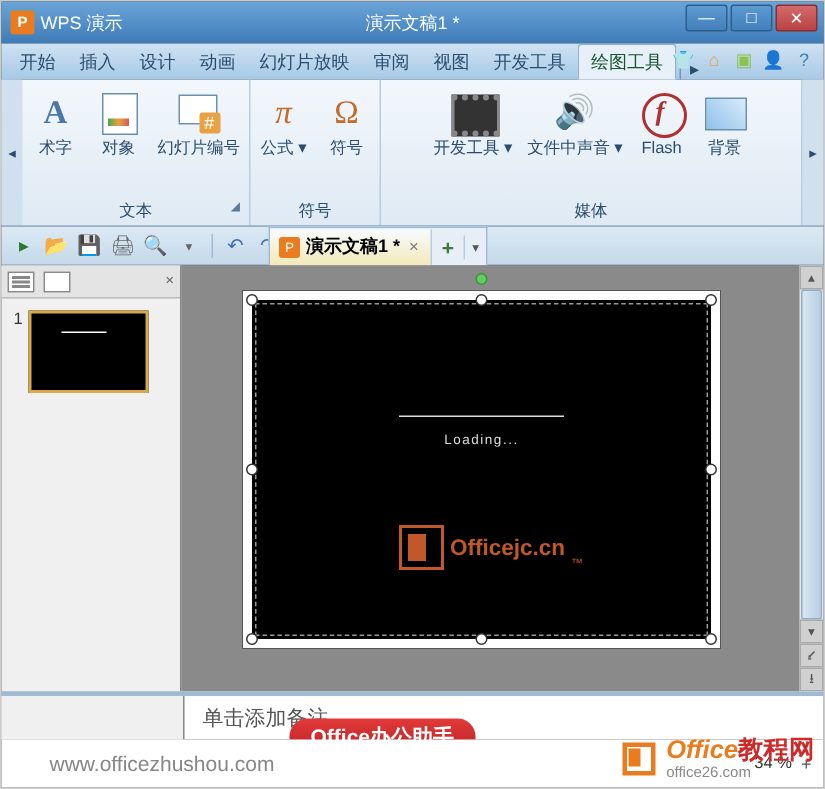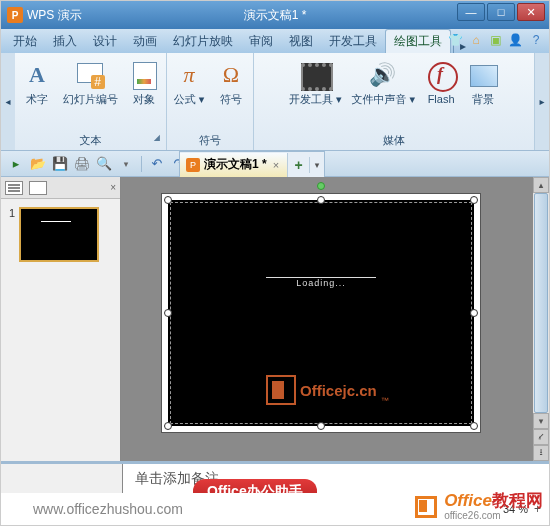--- a/index.html
+++ b/index.html
@@ -78,22 +78,22 @@
 
 .canvas { flex: 1; background: #8a8a8a; position: relative; }
 .slidebox { position: absolute; left: 40px; top: 16px; width: 320px; height: 240px; background: #fff; border: 1px solid #555; }
 .slidecontent { position: absolute; inset: 6px; background: #000; }
 .sel { position: absolute; inset: 2px; border: 1px dashed #999; }
 .handle { position: absolute; width: 8px; height: 8px; background: #fff; border: 1px solid #333; border-radius: 50%; }
 .h-tl { left: -4px; top: -4px; } .h-tm { left: 50%; top: -4px; margin-left: -4px; } .h-tr { right: -4px; top: -4px; }
 .h-ml { left: -4px; top: 50%; margin-top: -4px; } .h-mr { right: -4px; top: 50%; margin-top: -4px; }
 .h-bl { left: -4px; bottom: -4px; } .h-bm { left: 50%; bottom: -4px; margin-left: -4px; } .h-br { right: -4px; bottom: -4px; }
 .rot { position: absolute; left: 50%; top: -18px; width: 8px; height: 8px; background: #6c6; border: 1px solid #393; border-radius: 50%; margin-left: -4px; }
-.loading { position: absolute; left: 50%; top: 34%; transform: translateX(-50%); color: #ddd; font-size: 9px; border-top: 1px solid #ddd; padding-top: 0; width: 110px; text-align: center; letter-spacing: 1px; }
-.wm1 { position: absolute; left: 98px; top: 150px; display: flex; align-items: center; gap: 4px; margin-top: 25px; }
+.loading { position: absolute; left: 50%; top: 34%; transform: translateX(-50%); color: #ddd; font-size: 9px; border-top: 1px solid #ddd; padding-top: 10px; width: 110px; text-align: center; letter-spacing: 1px; }
+.wm1 { position: absolute; left: 98px; top: 150px; display: flex; align-items: center; gap: 4px; }
 .wm1 .logo { width: 30px; height: 30px; border: 2px solid #c0582a; position: relative; }
 .wm1 .logo::before { content: ""; position: absolute; width: 12px; height: 18px; background: #c0582a; left: 4px; top: 4px; }
 .wm1 .txt { color: #c0582a; font-size: 15px; font-weight: bold; }
 .wm1 .tm { color: #c0582a; font-size: 8px; align-self: flex-end; }
 
 .scrollbar-v { position: absolute; right: 0; top: 0; bottom: 0; width: 16px; background: #e4e4e4; }
 .scrollbar-v .sbtn { height: 16px; background: #d0d0d0; border: 1px solid #aaa; display: flex; align-items: center; justify-content: center; font-size: 9px; color: #555; }
 .scrollbar-v .strack { position: absolute; top: 16px; bottom: 48px; left: 0; right: 0; }
 .scrollbar-v .sthumb { position: absolute; left: 1px; right: 1px; top: 0; bottom: 0; background: linear-gradient(90deg,#d8e6f2,#b8d0e4); border: 1px solid #8fb0cc; border-radius: 2px; }
 .scrollbar-v .nxt { position: absolute; bottom: 16px; height: 16px; left: 0; right: 0; background: #d0d0d0; border: 1px solid #aaa; font-size: 9px; display: flex; align-items: center; justify-content: center; }
@@ -157,26 +157,26 @@
 <div class="ribbon">
   <div class="overflow">◂</div>
 
   <div class="group">
     <div class="items">
       <div class="rbtn">
             <div class="ric textA">A</div>
             <div class="rlbl">术字</div>
           </div>
       <div class="rbtn">
+            <div class="ric obj"></div>
+            <div class="rlbl">对象</div>
+          </div>
+      <div class="rbtn">
             <div class="ric slidenum"></div>
             <div class="rlbl">幻灯片编号</div>
-          </div>
-      <div class="rbtn">
-            <div class="ric obj"></div>
-            <div class="rlbl">对象</div>
           </div>
     </div>
     <div class="label"><span>文本</span><span class="dd">◢</span></div>
   </div>
 
   <div class="group">
     <div class="items">
       <div class="rbtn">
             <div class="ric pi">π</div>
             <div class="rlbl"><span>公式</span> ▾</div>

